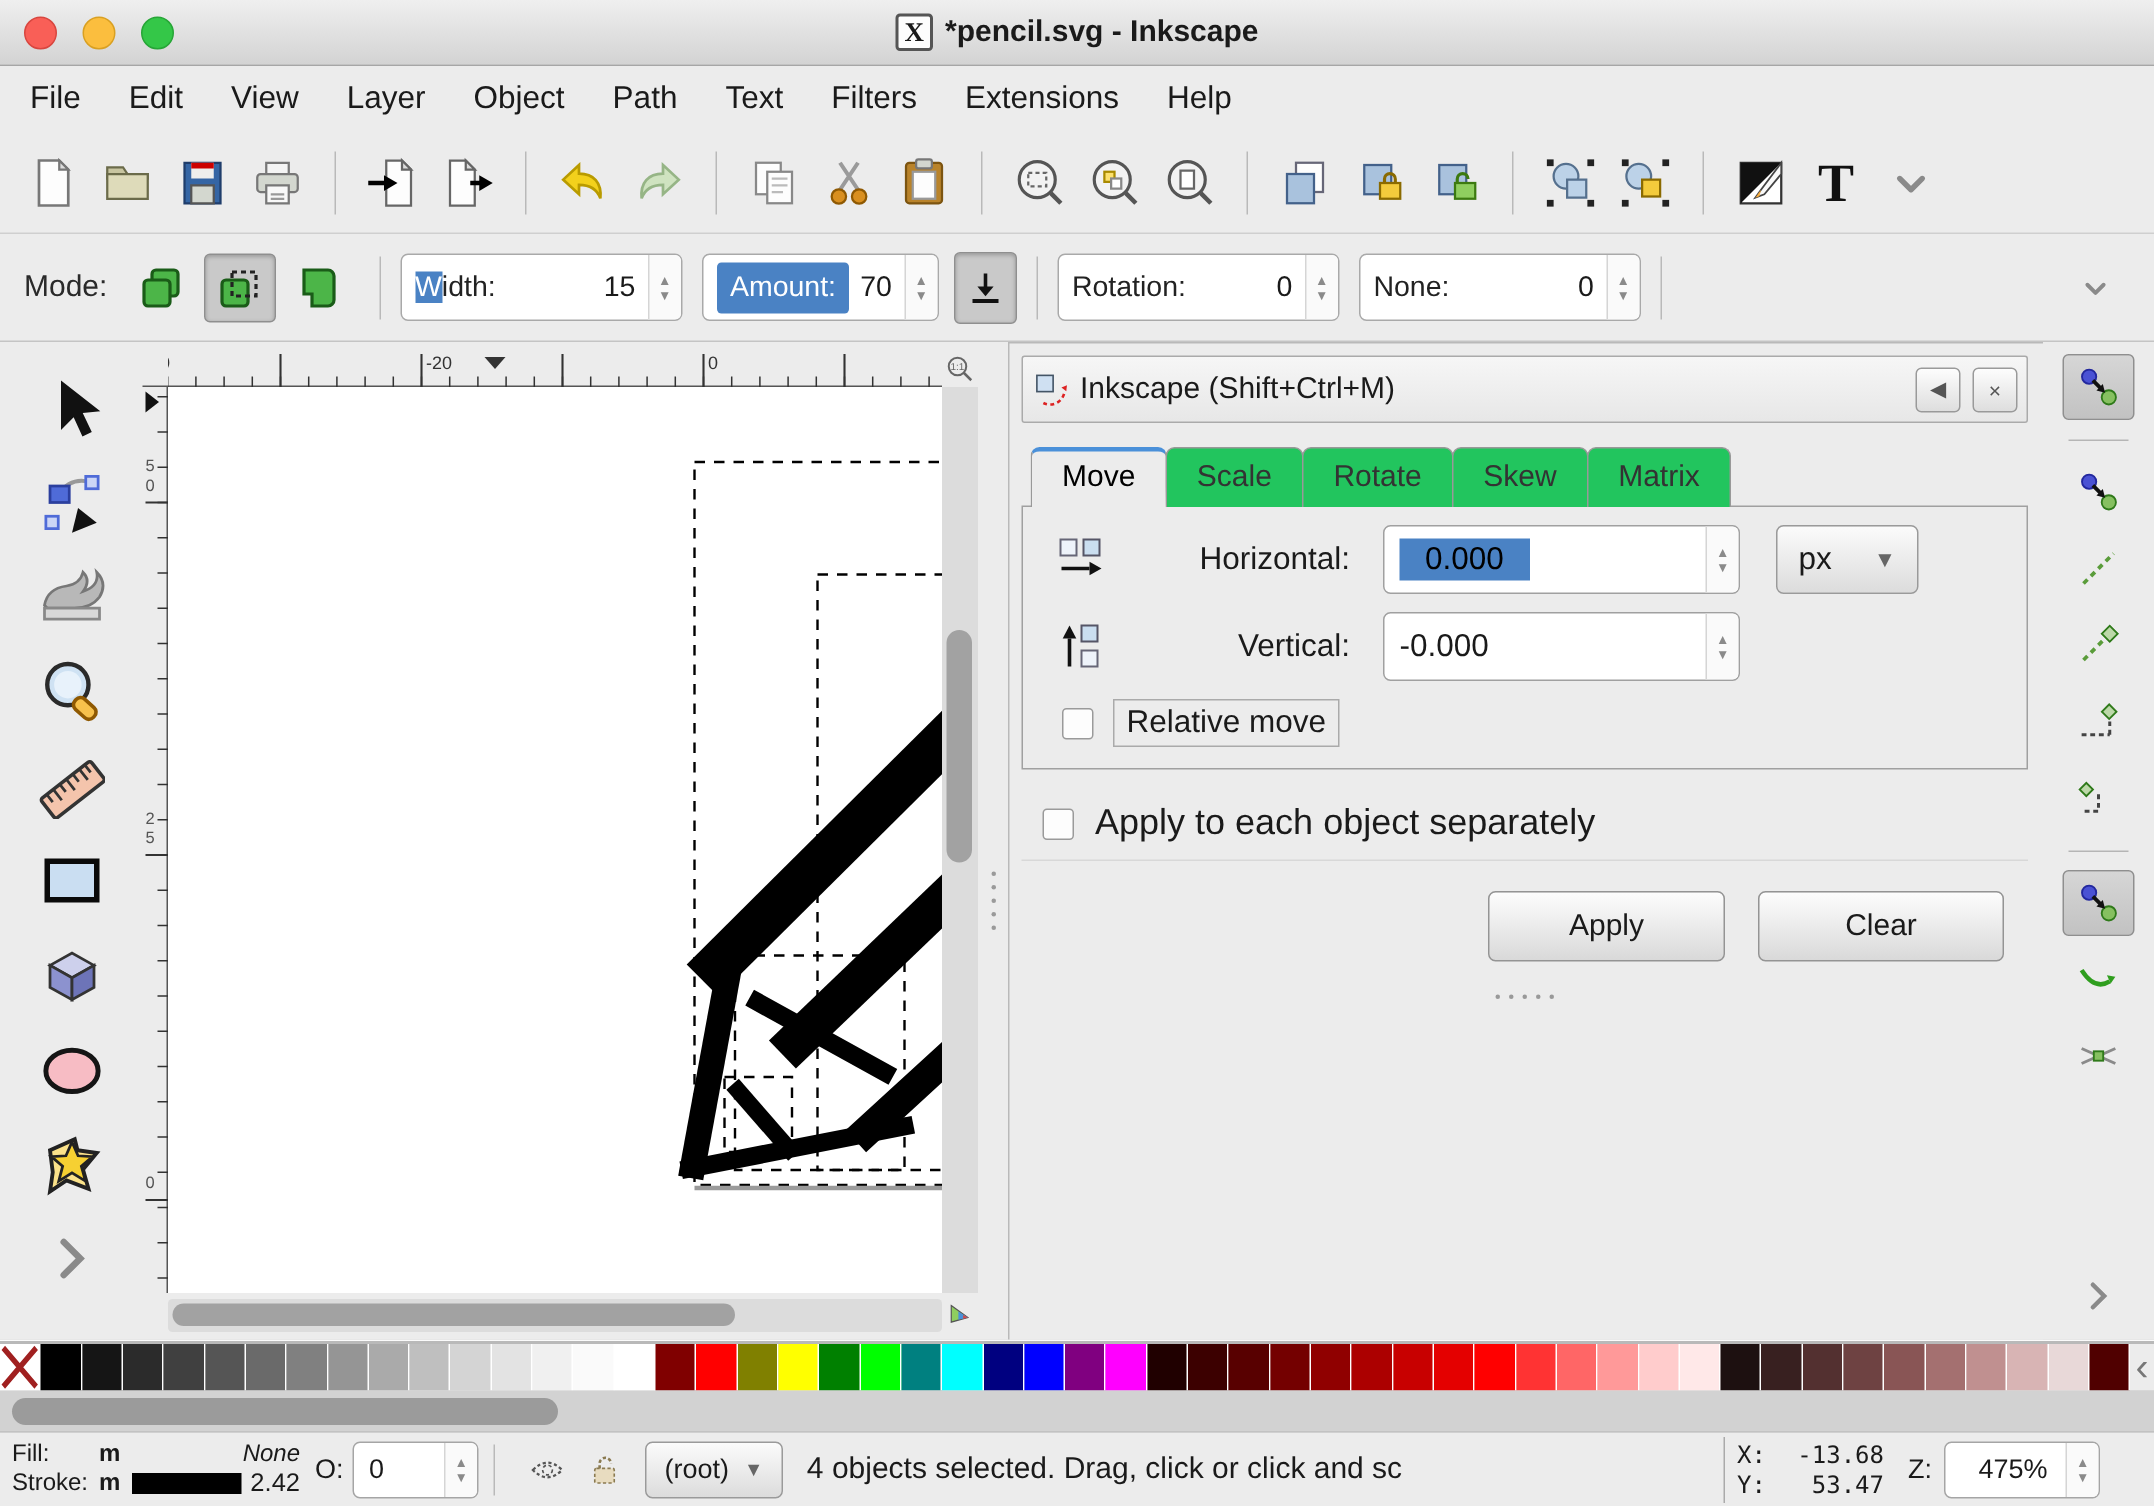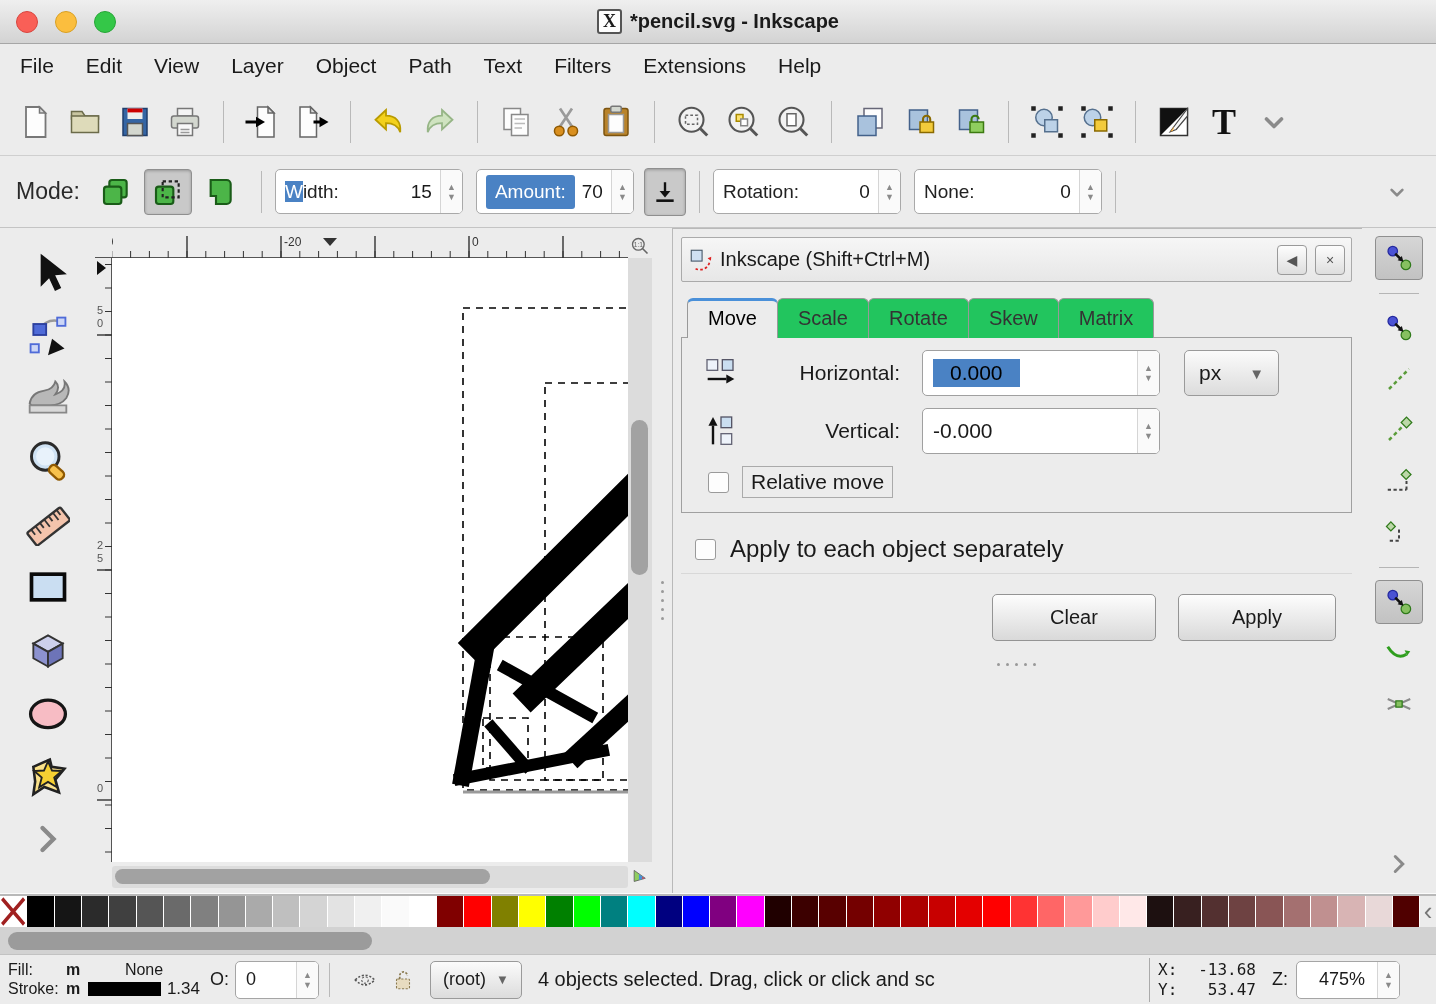--- a/index.html
+++ b/index.html
@@ -13,21 +13,21 @@
 .light.green{background:#34c748;border-color:#27a637}
 .title-wrap{display:flex;align-items:center;gap:8px;font-size:20px;font-weight:bold}
 .xlogo{width:25px;height:25px;background:#fdfdfd;border:2px solid #555;border-radius:3px;display:flex;align-items:center;justify-content:center;font-family:"Liberation Serif",serif;font-weight:bold;font-size:18px}
 .menubar{height:44px;display:flex;align-items:center;padding-left:4px}
 .menu-item{padding:0 16px;font-size:21px;height:100%;display:flex;align-items:center}
 .cmdbar{height:68px;display:flex;align-items:center;padding-left:10px;border-bottom:1px solid #cfcfcf}
 .tbtn{width:50px;height:52px;display:flex;align-items:center;justify-content:center;border-radius:4px}
 .tbtn svg{width:36px;height:36px}
 .vsep{width:1px;height:42px;background:#b9b9b9;margin:0 13px}
 .optbar{height:72px;display:flex;align-items:center;padding-left:16px;border-bottom:1px solid #c4c4c4}
-.opt-label{font-size:23px;color:#2a2a2a;margin-right:12px}
+.opt-label{font-size:20px;color:#2a2a2a;margin-right:12px}
 .mode-btn{width:48px;height:46px;display:flex;align-items:center;justify-content:center;border-radius:4px;margin-right:4px}
 .mode-btn svg{width:32px;height:32px}
 .mode-btn.active,.tgl.active{background:#c9c9c9;border:1px solid #8f8f8f;box-shadow:inset 0 1px 3px rgba(0,0,0,.25)}
 .spinbox{height:45px;background:#fff;border:1px solid #a9a9a9;border-radius:5px;display:flex;align-items:center;padding-left:9px;overflow:hidden}
 .sb-label{font-size:19px;color:#222}
 .sb-val{font-size:19px;margin-left:auto;padding-right:8px}
 .arrcol{width:22px;height:100%;display:flex;flex-direction:column;align-items:center;justify-content:center;border-left:1px solid #d5d5d5;background:#fafafa}
 .arrcol span{font-size:9px;line-height:10px;color:#8a8a8a}
 .selchar{background:#4a82c4;color:#fff}
 .amt-label{background:#4a82c4;color:#fff;font-size:19px;padding:6px 9px;border-radius:3px}
@@ -94,21 +94,21 @@
 .palette-row{height:34px;display:flex;border-top:1px solid #fbfbfb;background:#b9b9b9;padding-top:2px}
 .swatches{flex:1;display:flex;background:#fff}
 .swatch{flex:1;border-right:1px solid #fff;position:relative}
 .swatch svg{position:absolute;inset:0;width:100%;height:100%}
 .pal-chev{width:16px;display:flex;align-items:center;justify-content:center;background:#ececec;color:#777;font-size:26px}
 .palette-scroll{height:28px;background:#d2d2d2;position:relative;border-bottom:1px solid #c2c2c2}
 .pal-thumb{position:absolute;left:8px;top:5px;width:364px;height:18px;border-radius:9px;background:#9b9b9b}
 .statusbar{height:49px;display:flex;align-items:center;background:#ececec;padding-left:8px}
 .fs-grid{display:grid;grid-template-columns:58px 22px 112px;grid-auto-rows:19px;align-items:center;font-size:16px}
 .fs-flag{font-weight:bold}
-.fill-none{text-align:center}
+.fill-none{font-style:italic;text-align:right}
 .stroke-sw{width:100px;height:14px;background:#000}
 .sw-width{font-size:17px;margin-left:6px}
 .o-label{font-size:18px;margin:0 6px 0 10px}
 .statspin{height:38px;background:#fff;border:1px solid #a5a5a5;border-radius:5px;display:flex;align-items:center;overflow:hidden}
 .statspin .val{font-size:18px;padding-left:10px}
 .sicon{width:26px;height:26px;margin-left:12px}
 .sicon svg{width:26px;height:26px}
 .layer-dd{height:38px;margin-left:14px;border:1px solid #9a9a9a;border-radius:5px;background:linear-gradient(#fbfbfb,#dcdcdc);display:flex;align-items:center;gap:10px;padding:0 12px;font-size:18px}
 .layer-dd .ch{color:#666;font-size:13px}
 .status-msg{flex:1;font-size:20px;margin-left:16px;white-space:nowrap;overflow:hidden}
@@ -735,22 +735,22 @@
       <div class="frow" style="margin-bottom:0;padding-left:10px">
         <div class="cb"></div>
         <span class="rel-label">Relative move</span>
       </div>
     </div>
     <div class="applyrow">
       <div class="cb"></div>
       <span>Apply to each object separately</span>
     </div>
     <div class="btnrow">
+      <div class="pushbtn" style="width:158px">Apply</div>
       <div class="pushbtn" style="width:164px">Clear</div>
-      <div class="pushbtn" style="width:158px">Apply</div>
     </div>
     <div class="dlg-grip">
         <i></i>
         <i></i>
         <i></i>
         <i></i>
         <i></i>
       </div>
   </div>
 
@@ -913,21 +913,21 @@
 
 <div class="statusbar">
   <div class="fs-grid">
     <span>Fill:</span>
     <span class="fs-flag">m</span>
     <span class="fill-none">None</span>
     <span>Stroke:</span>
     <span class="fs-flag">m</span>
     <span style="display:flex;align-items:center">
         <span class="stroke-sw" style="background: rgb(0, 0, 0);"></span>
-        <span class="sw-width">1.34</span>
+        <span class="sw-width">2.42</span>
       </span>
   </div>
   <span class="o-label">O:</span>
   <div class="statspin" style="width:84px">
     <span class="val">0</span>
     <div class="arrcol" style="margin-left:auto">
         <span>▲</span>
         <span>▼</span>
       </div>
   </div>

